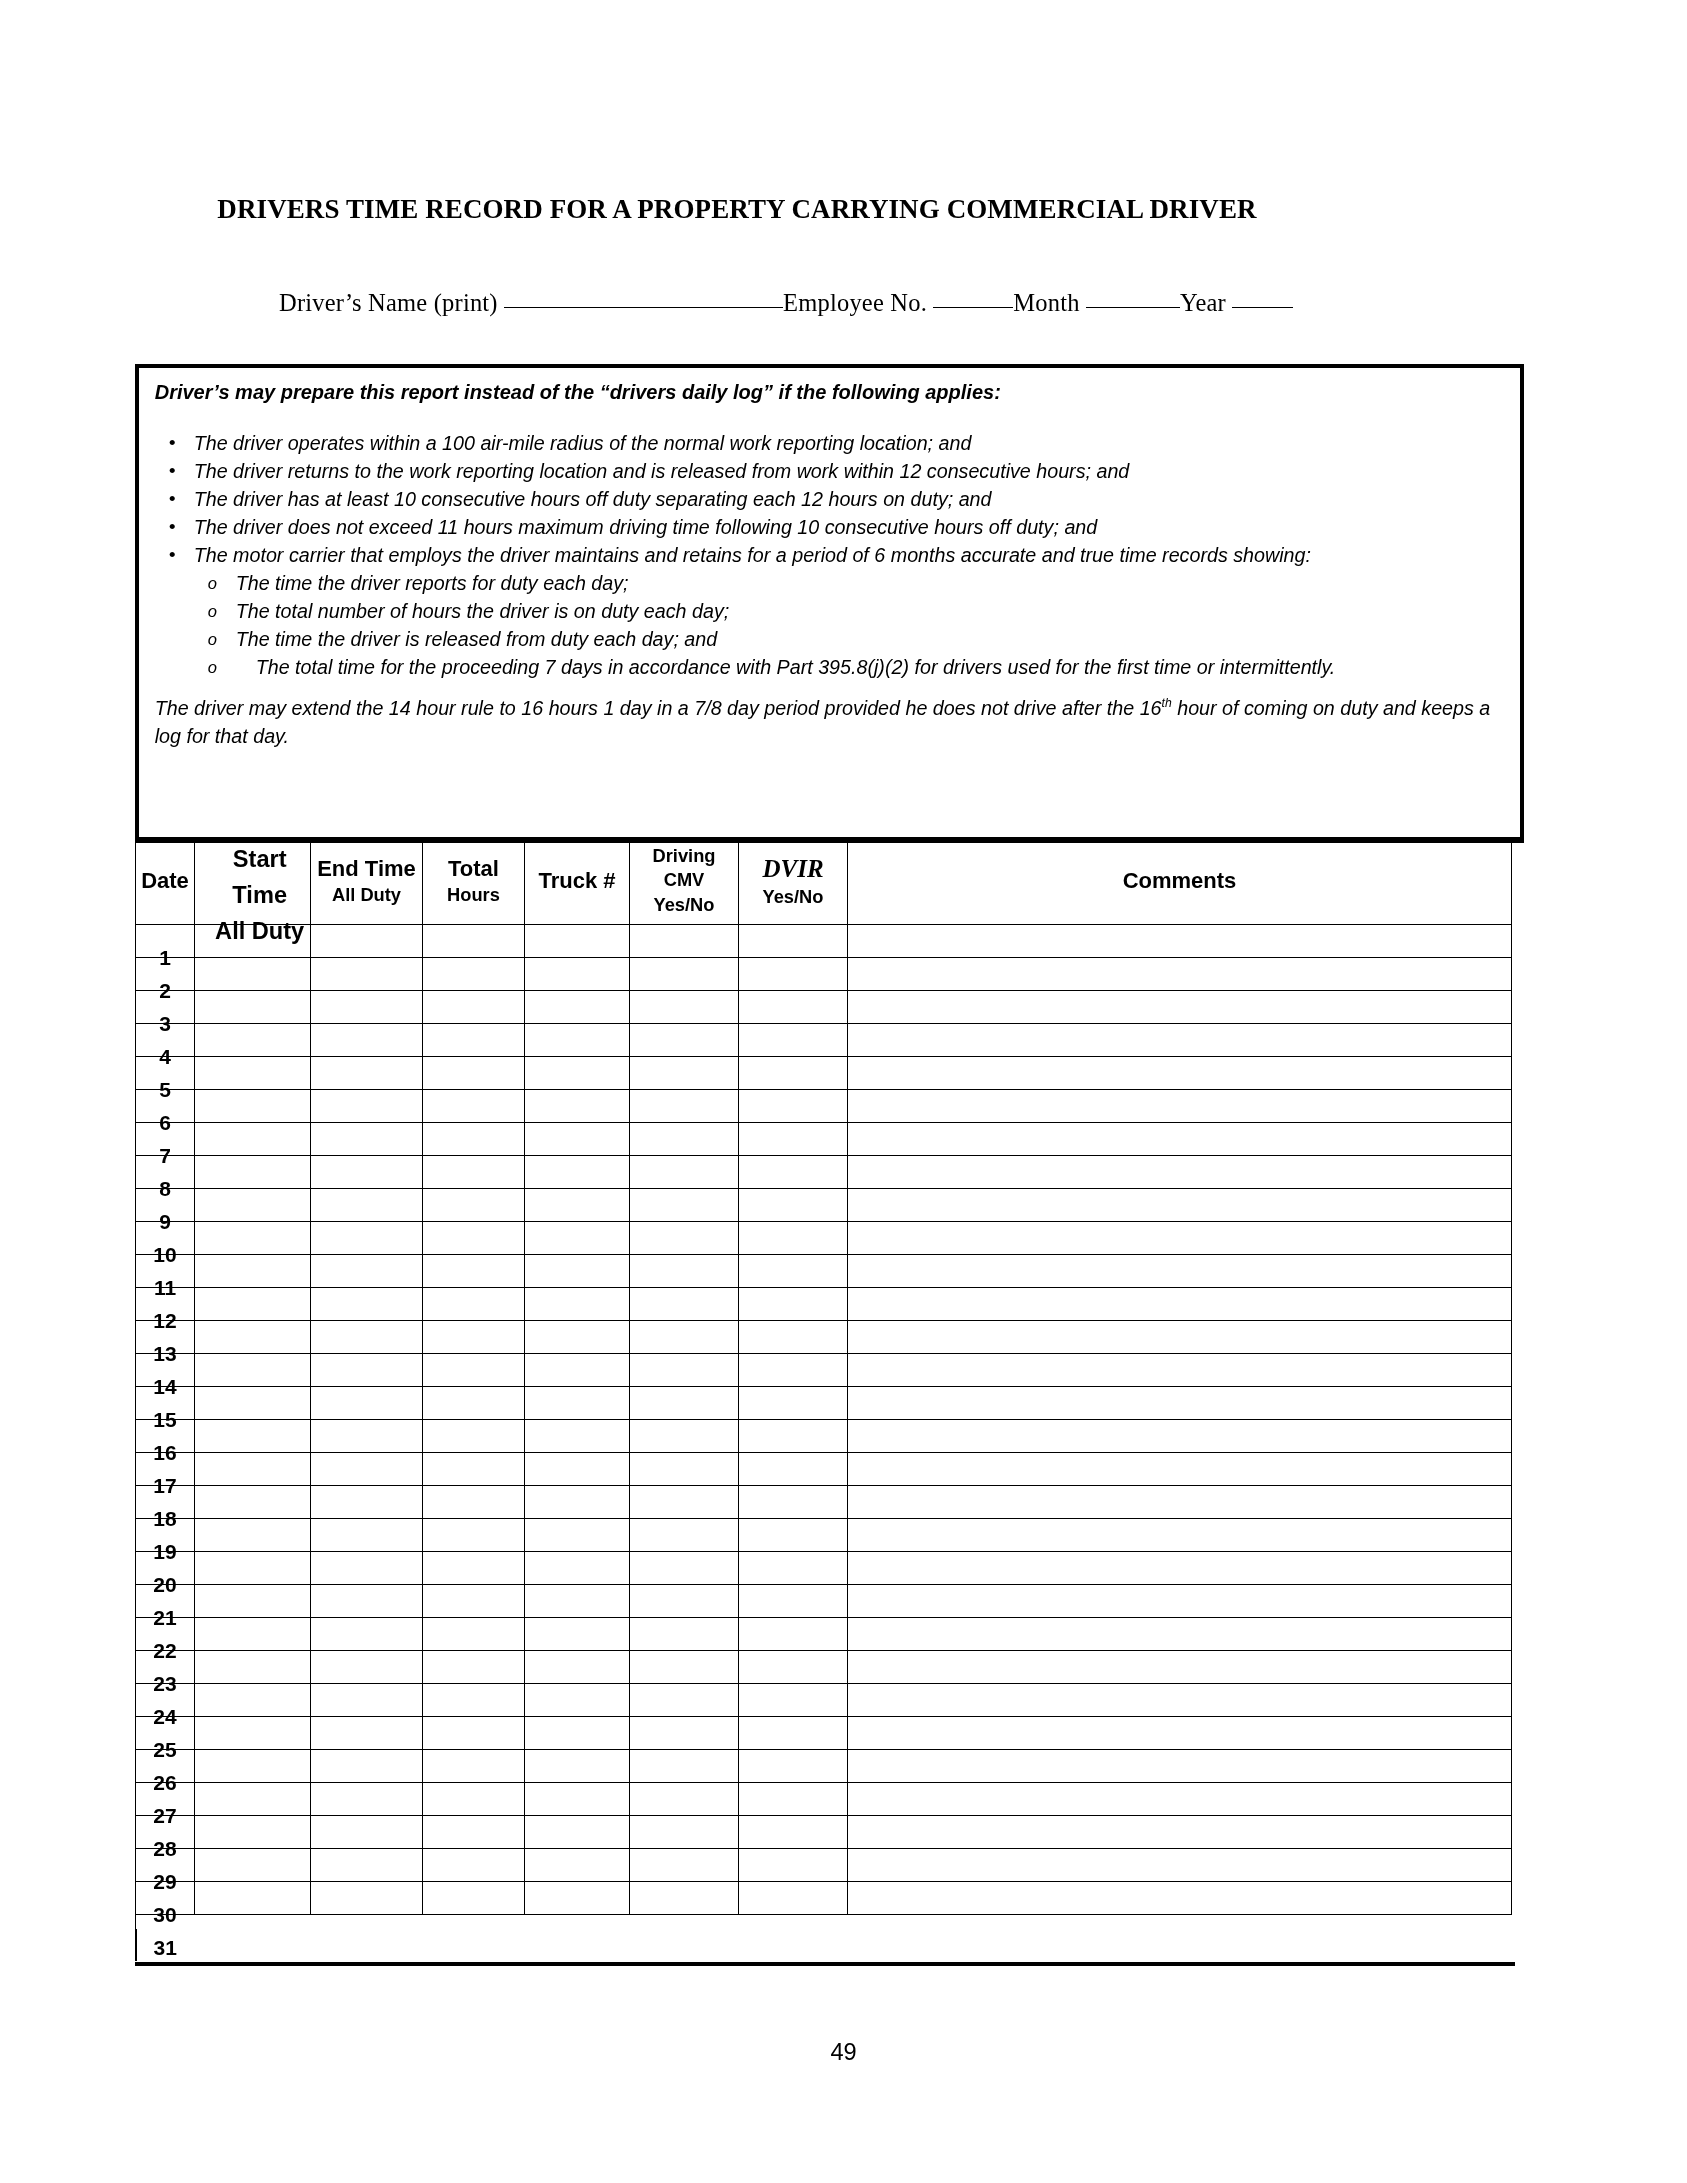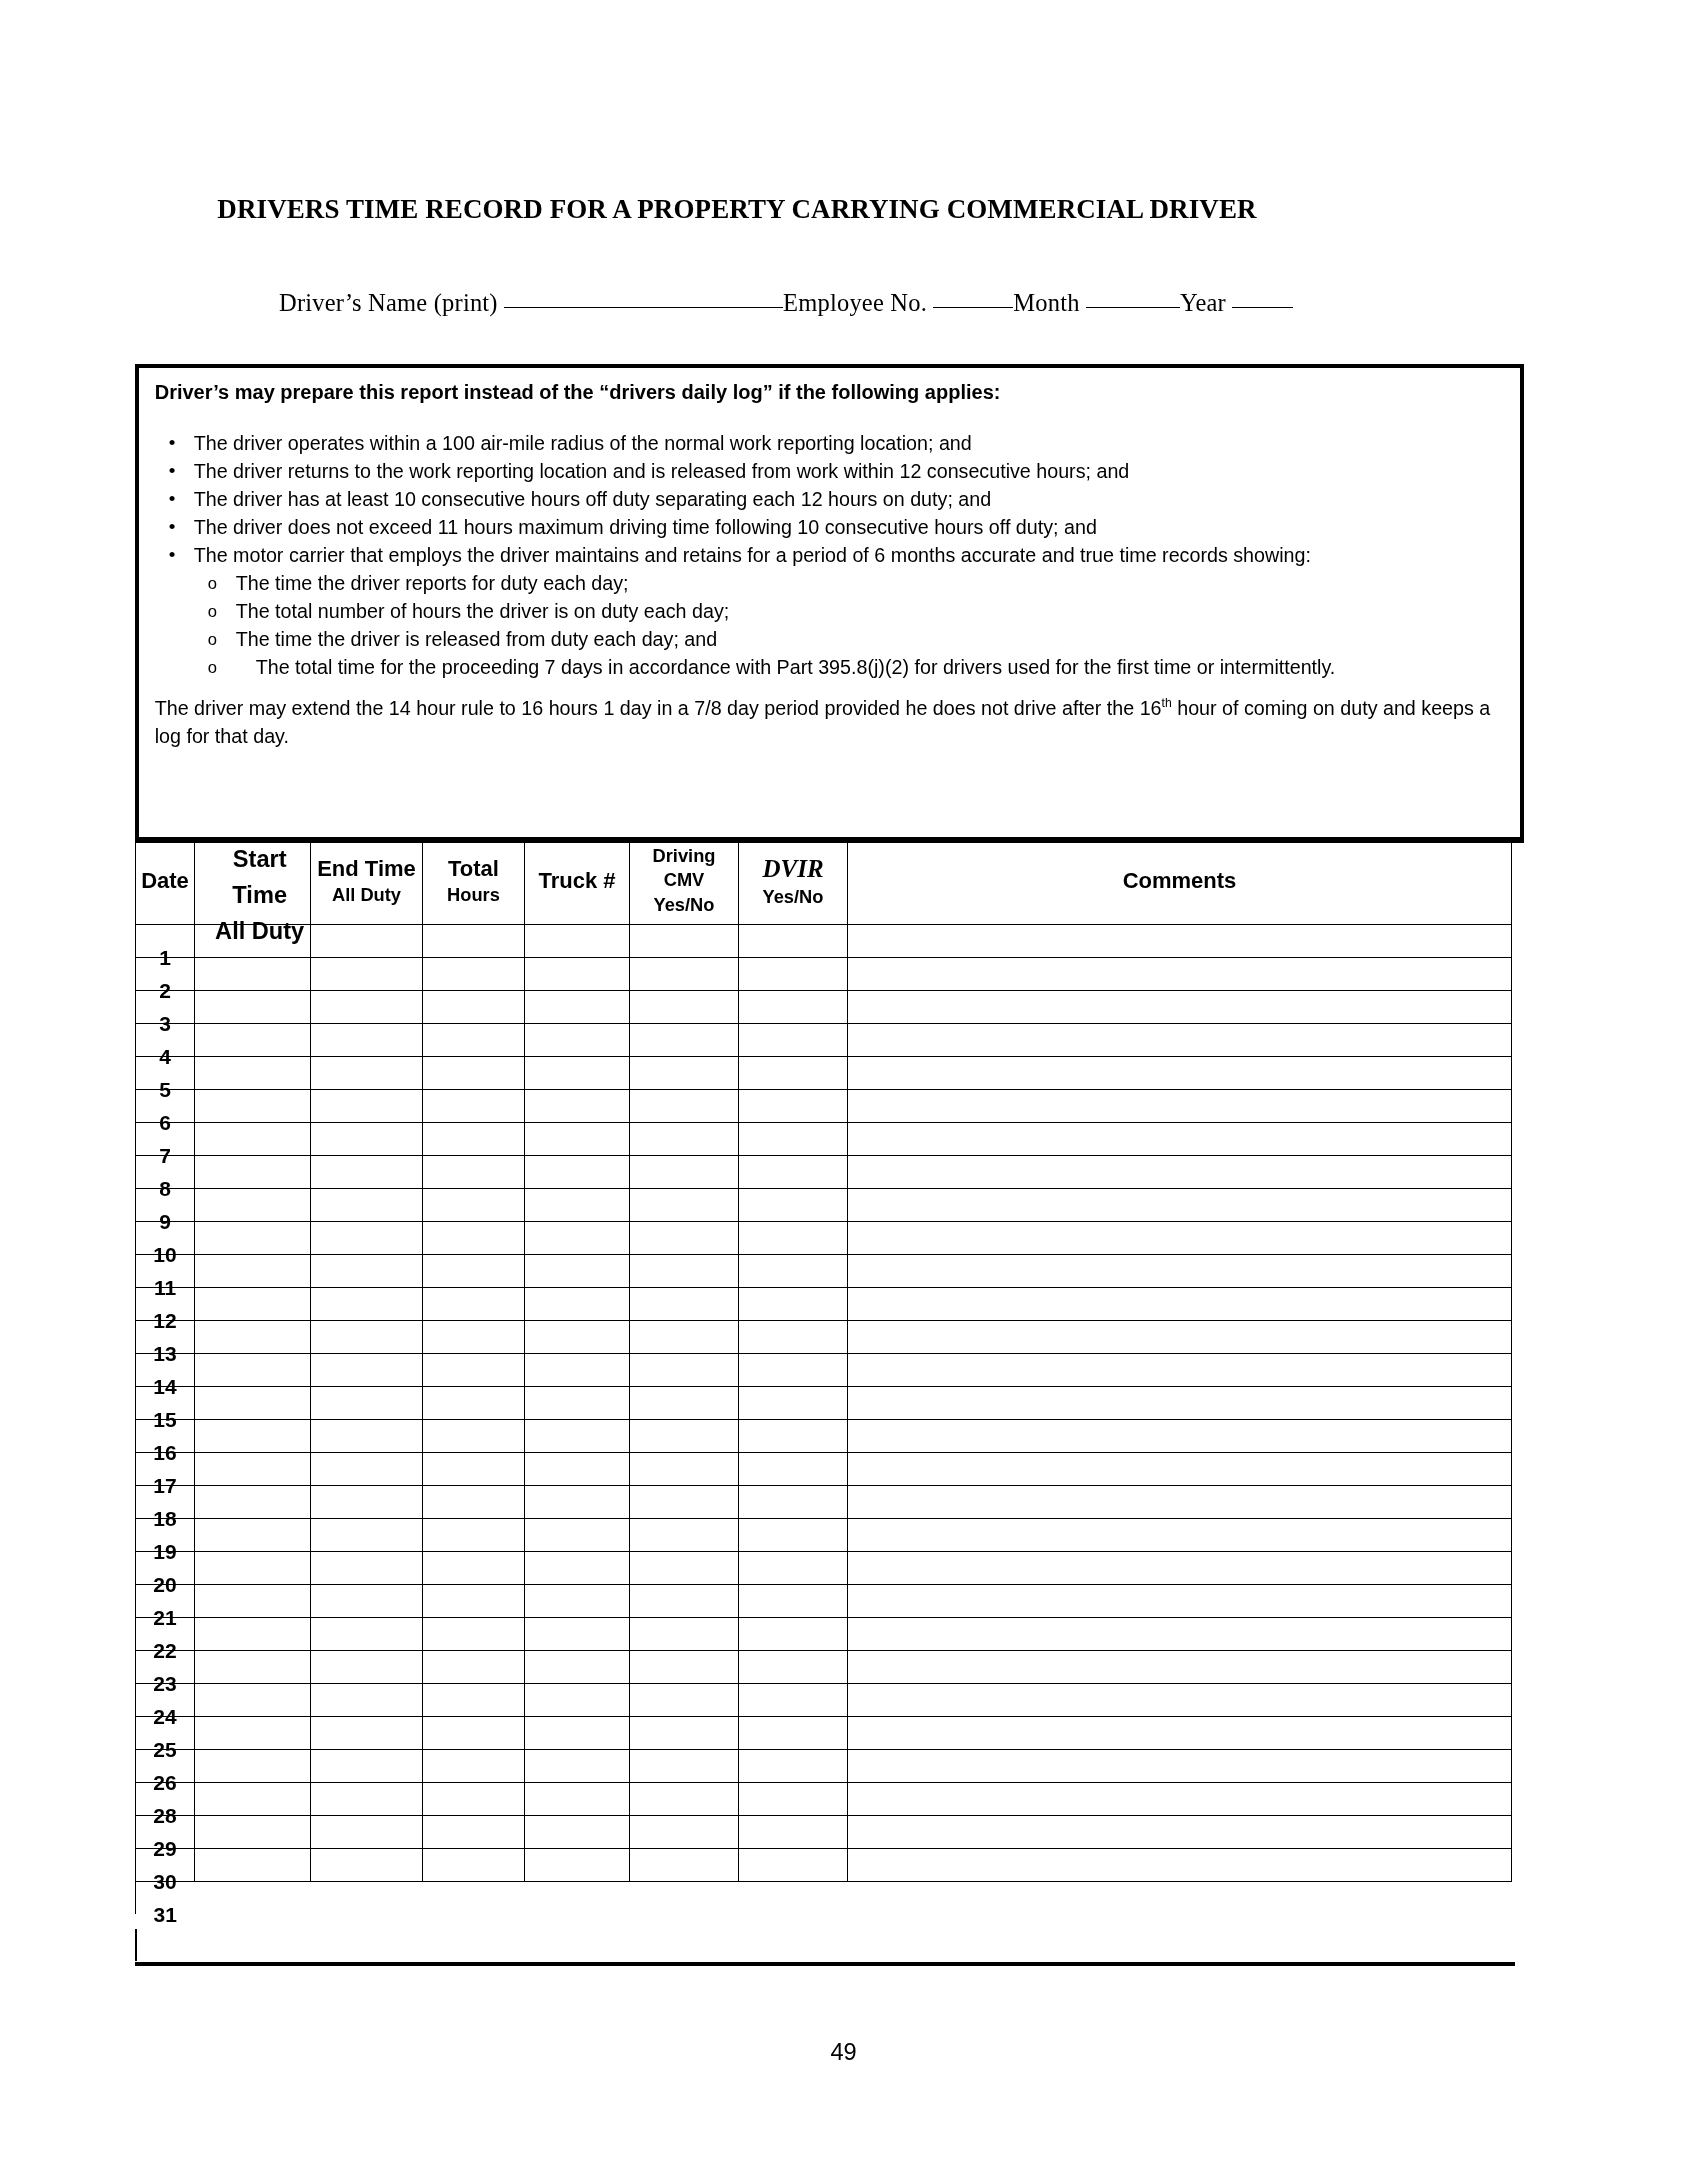--- a/index.html
+++ b/index.html
@@ -70,20 +70,21 @@
     border: 4.4px solid #000;
     border-bottom-width: 6.1px;
     box-sizing: border-box;
     background: #fff;
   }
   .rules-inner {
     position: absolute;
     left: 15.7px;
     top: 10.5px;
     right: 10.5px;
+    font-style: italic;
   }
   .rules-head {
     font-size: 20px;
     font-weight: bold;
     line-height: 1.3;
     margin: 0 0 24.5px 0;
   }
   ul.bullets {
     list-style: none;
     margin: 0;
@@ -670,20 +671,32 @@
             <td></td>
             <td></td>
             <td></td>
             <td></td>
             <td></td>
             <td></td>
             <td></td>
           </tr>
           <tr class="row">
             <td class="datecell">
+              <span class="dnum">27</span>
+            </td>
+            <td></td>
+            <td></td>
+            <td></td>
+            <td></td>
+            <td></td>
+            <td></td>
+            <td></td>
+          </tr>
+          <tr class="row">
+            <td class="datecell">
               <span class="dnum">28</span>
             </td>
             <td></td>
             <td></td>
             <td></td>
             <td></td>
             <td></td>
             <td></td>
             <td></td>
           </tr>

